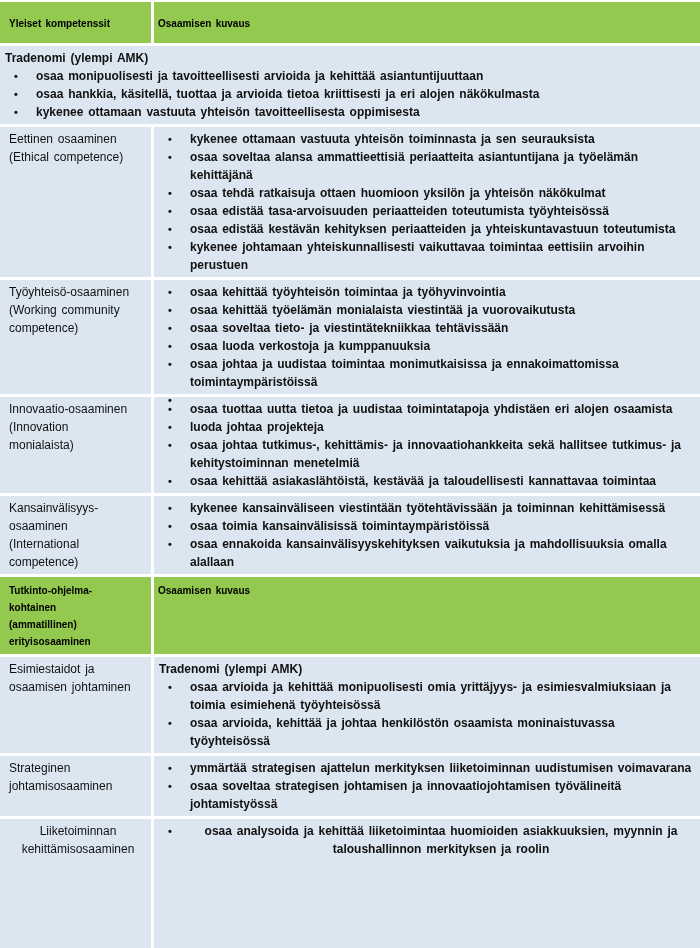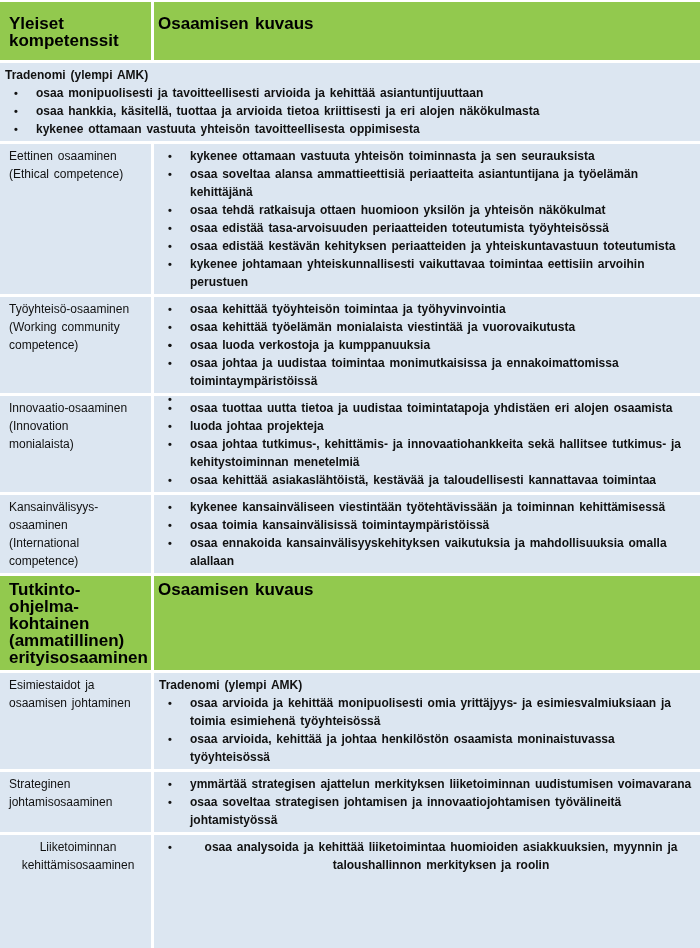--- a/index.html
+++ b/index.html
@@ -54,21 +54,21 @@
   }
   .body-row .cell-left,
   .body-row .cell-right {
     background: var(--row-bg);
   }
   .header-row .cell-left,
   .header-row .cell-right {
     background: var(--header-bg);
     color: var(--header-text);
     font-weight: bold;
-    font-size: 17px;
+    font-size: 10px;
     line-height: 17px;
   }
   .section-0.header-row .cell-left,
   .section-0.header-row .cell-right {
     padding-top: 13px;
     padding-bottom: 11px;
   }
   .section-1.header-row .cell-left,
   .section-1.header-row .cell-right {
     padding-top: 5px;
@@ -126,21 +126,21 @@
       </div>
     </div>
     <div class="row body-row">
       <div class="cell-left">Työyhteisö-osaaminen
 (Working community
 competence)</div>
       <div class="cell-right">
         <ul class="bullet-list">
           <li><span class="bullet-marker">•</span><span>osaa kehittää työyhteisön toimintaa ja työhyvinvointia</span></li>
           <li><span class="bullet-marker">•</span><span>osaa kehittää työelämän monialaista viestintää ja vuorovaikutusta</span></li>
-          <li><span class="bullet-marker">•</span></li>
+          <li><span class="bullet-marker">•</span><span>osaa soveltaa tieto- ja viestintätekniikkaa tehtävissään</span></li>
           <li><span class="bullet-marker">•</span><span>osaa luoda verkostoja ja kumppanuuksia</span></li>
           <li><span class="bullet-marker">•</span><span>osaa johtaa ja uudistaa toimintaa monimutkaisissa ja ennakoimattomissa toimintaympäristöissä</span></li>
           <li><span class="bullet-marker">•</span></li>
         </ul>
       </div>
     </div>
     <div class="row body-row">
       <div class="cell-left">Innovaatio-osaaminen
 (Innovation
 monialaista)</div>

